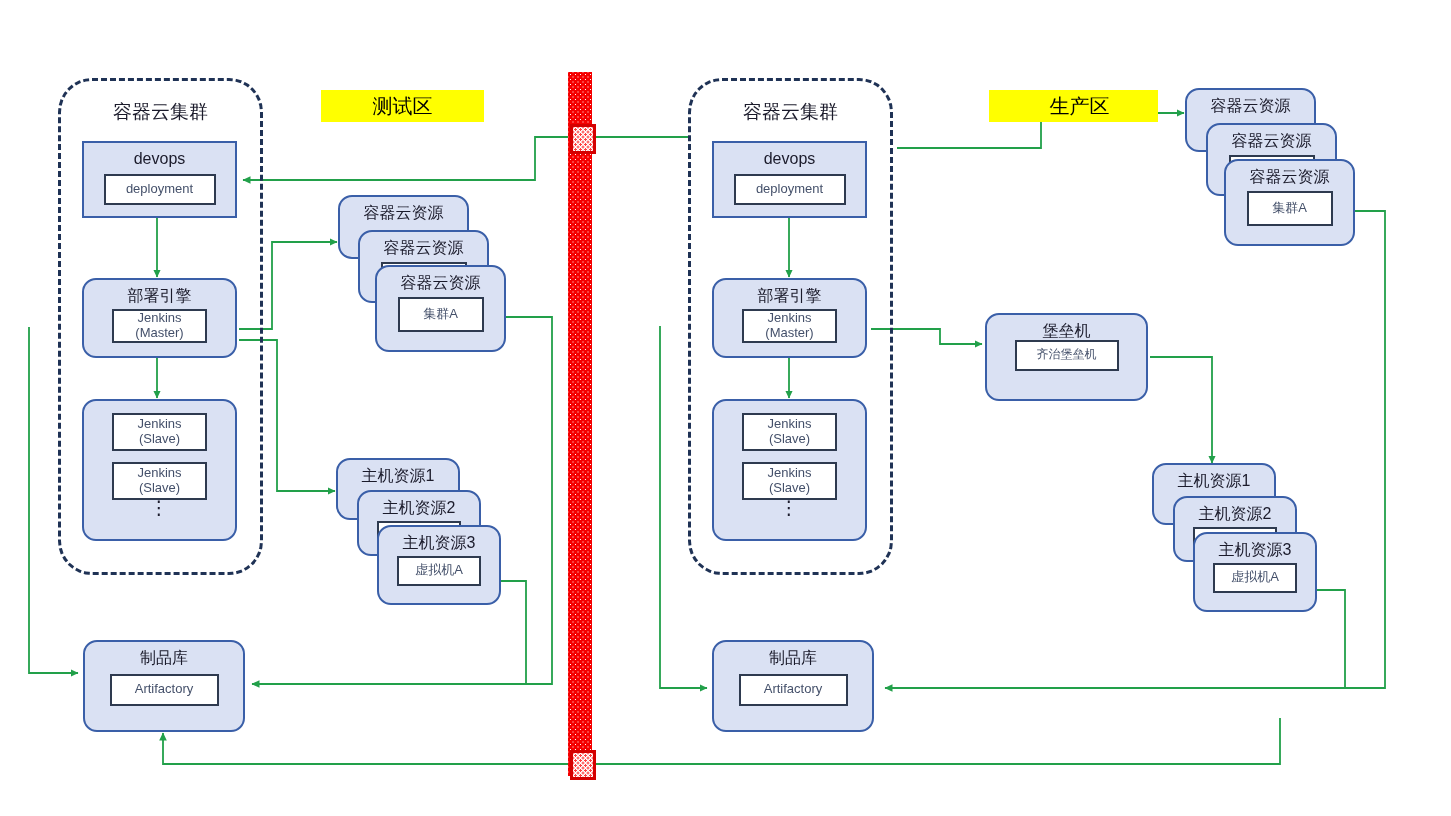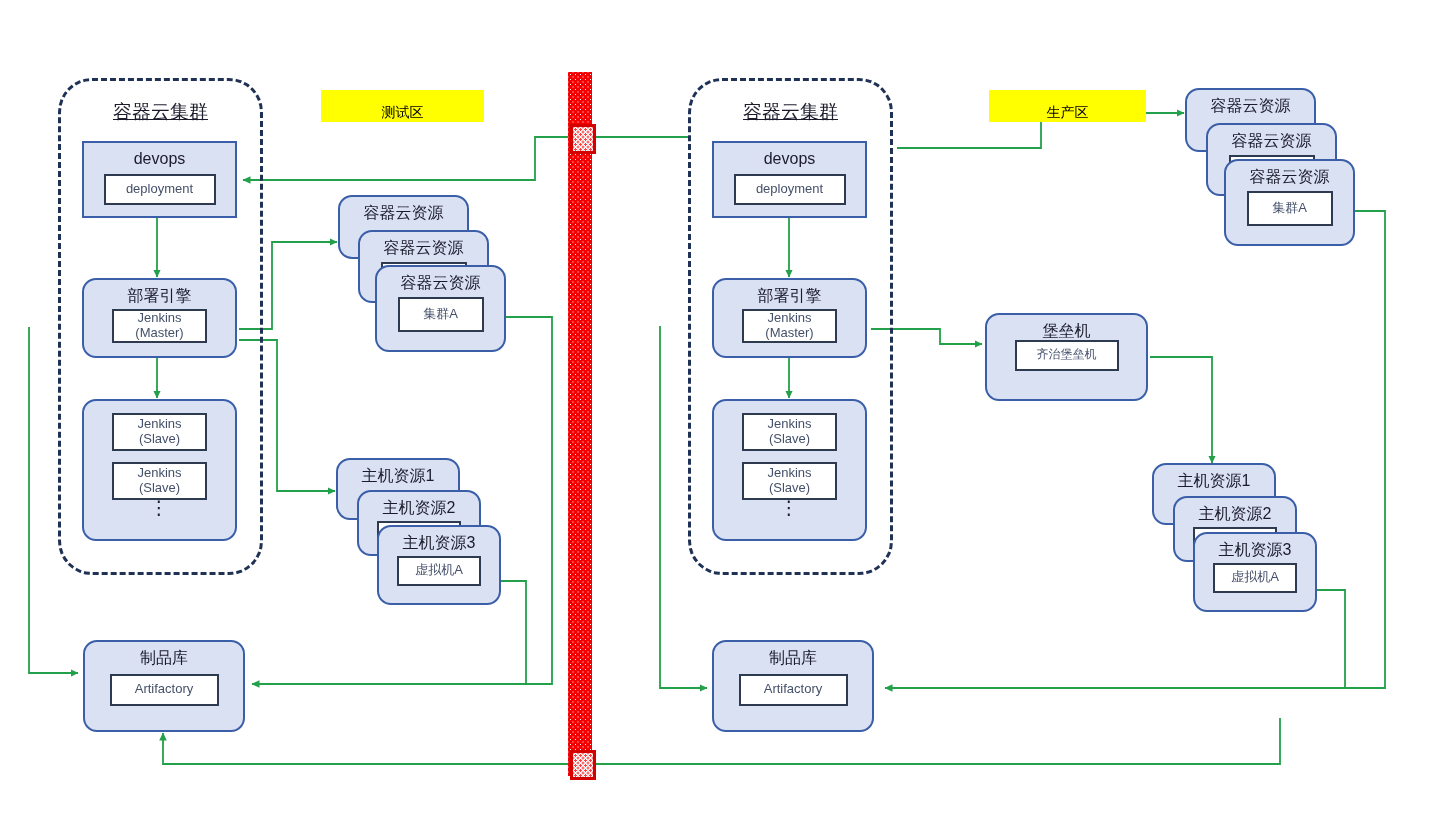--- a/index.html
+++ b/index.html
@@ -18,25 +18,25 @@
   .node.sharp{border-radius:0;}
   .node .ttl{color:#1b1b2b;font-size:16px;line-height:1.1;margin-top:7px;}
   .inner{box-sizing:border-box;background:#ffffff;border:2px solid #2e3a4f;
          color:#44506a;font-size:13px;display:flex;align-items:center;
          justify-content:center;text-align:center;line-height:1.15;}
 
   
   .cluster{position:absolute;box-sizing:border-box;
            border:3px dashed #1f3255;border-radius:34px;background:transparent;}
   .cluster .clabel{position:absolute;left:0;right:0;top:18px;text-align:center;
-           font-size:19px;color:#1b1b2b;text-decoration:underline;}
+           font-size:19px;color:#1b1b2b;}
 
   
   .zonetag{position:absolute;background:#ffff00;color:#000;
-           font-size:14px;display:flex;align-items:flex-end;justify-content:center;}
+           font-size:20px;display:flex;align-items:center;justify-content:center;}
 
   
   .firewall{position:absolute;background:#f50000;
      background-image:
        radial-gradient(#ffffff 0.9px, transparent 1px),
        radial-gradient(#ffffff 0.9px, transparent 1px);
      background-size:5px 5px,5px 5px;
      background-position:0 0,2.5px 2.5px;}
   .fwgate{position:absolute;background:#ffffff;border:3px solid #d40000;
      background-image:
@@ -102,21 +102,21 @@
     </g>
   </svg>
 
   <div class="firewall" style="left:568px;top:72px;width:24px;height:704px;"></div>
   <div class="fwgate" style="left:570px;top:124px;width:20px;height:24px;"></div>
   <div class="fwgate" style="left:570px;top:750px;width:20px;height:24px;"></div>
 
   <div class="zonetag" style="left:321px;top:90px;width:163px;height:32px;">
     <span>测试区</span>
   </div>
-  <div class="zonetag" style="left:989px;top:90px;width:157px;height:32px;">
+  <div class="zonetag" style="left:989px;top:90px;width:157px;height:32px;padding-left:12px;">
     <span>生产区</span>
   </div>
 
   <div class="cluster" style="left:58px;top:78px;width:205px;height:497px;">
     <div class="clabel">容器云集群</div>
   </div>
 
   <div class="node sharp" style="left:82px;top:141px;width:155px;height:77px;">
     <div class="ttl">devops</div>
     <div class="inner" style="width:112px;height:31px;margin-top:6px;">deployment</div>

